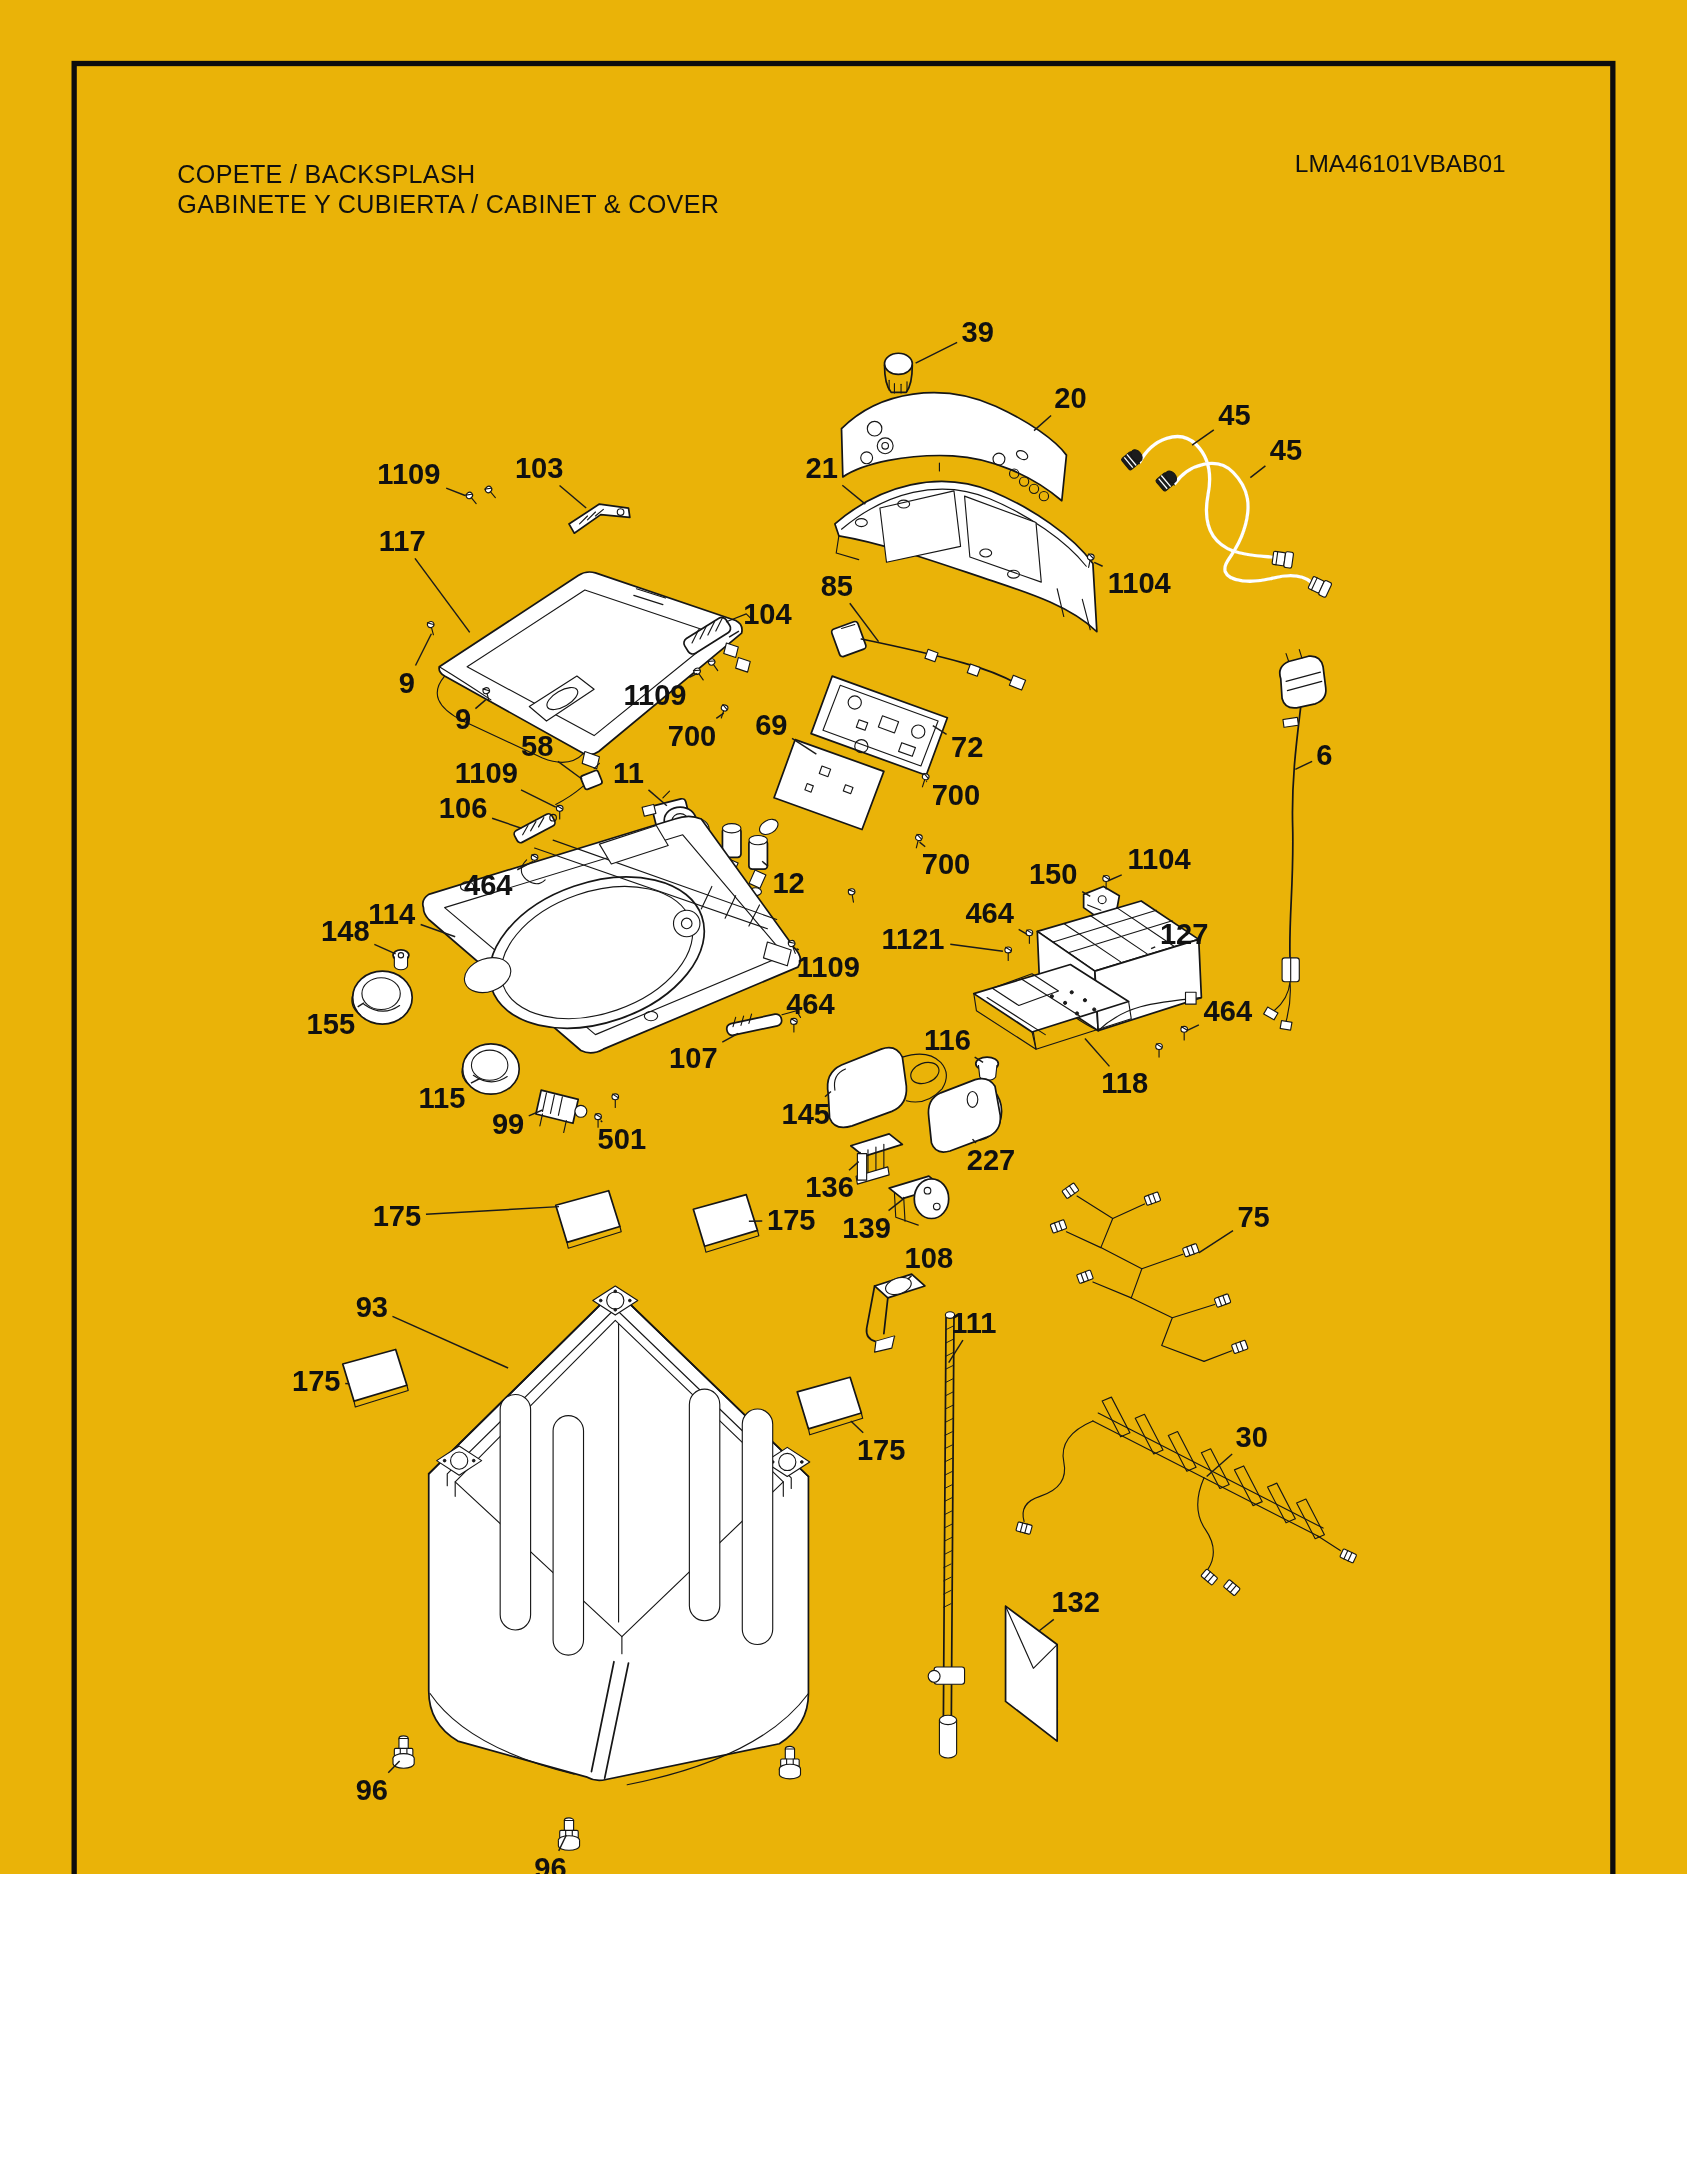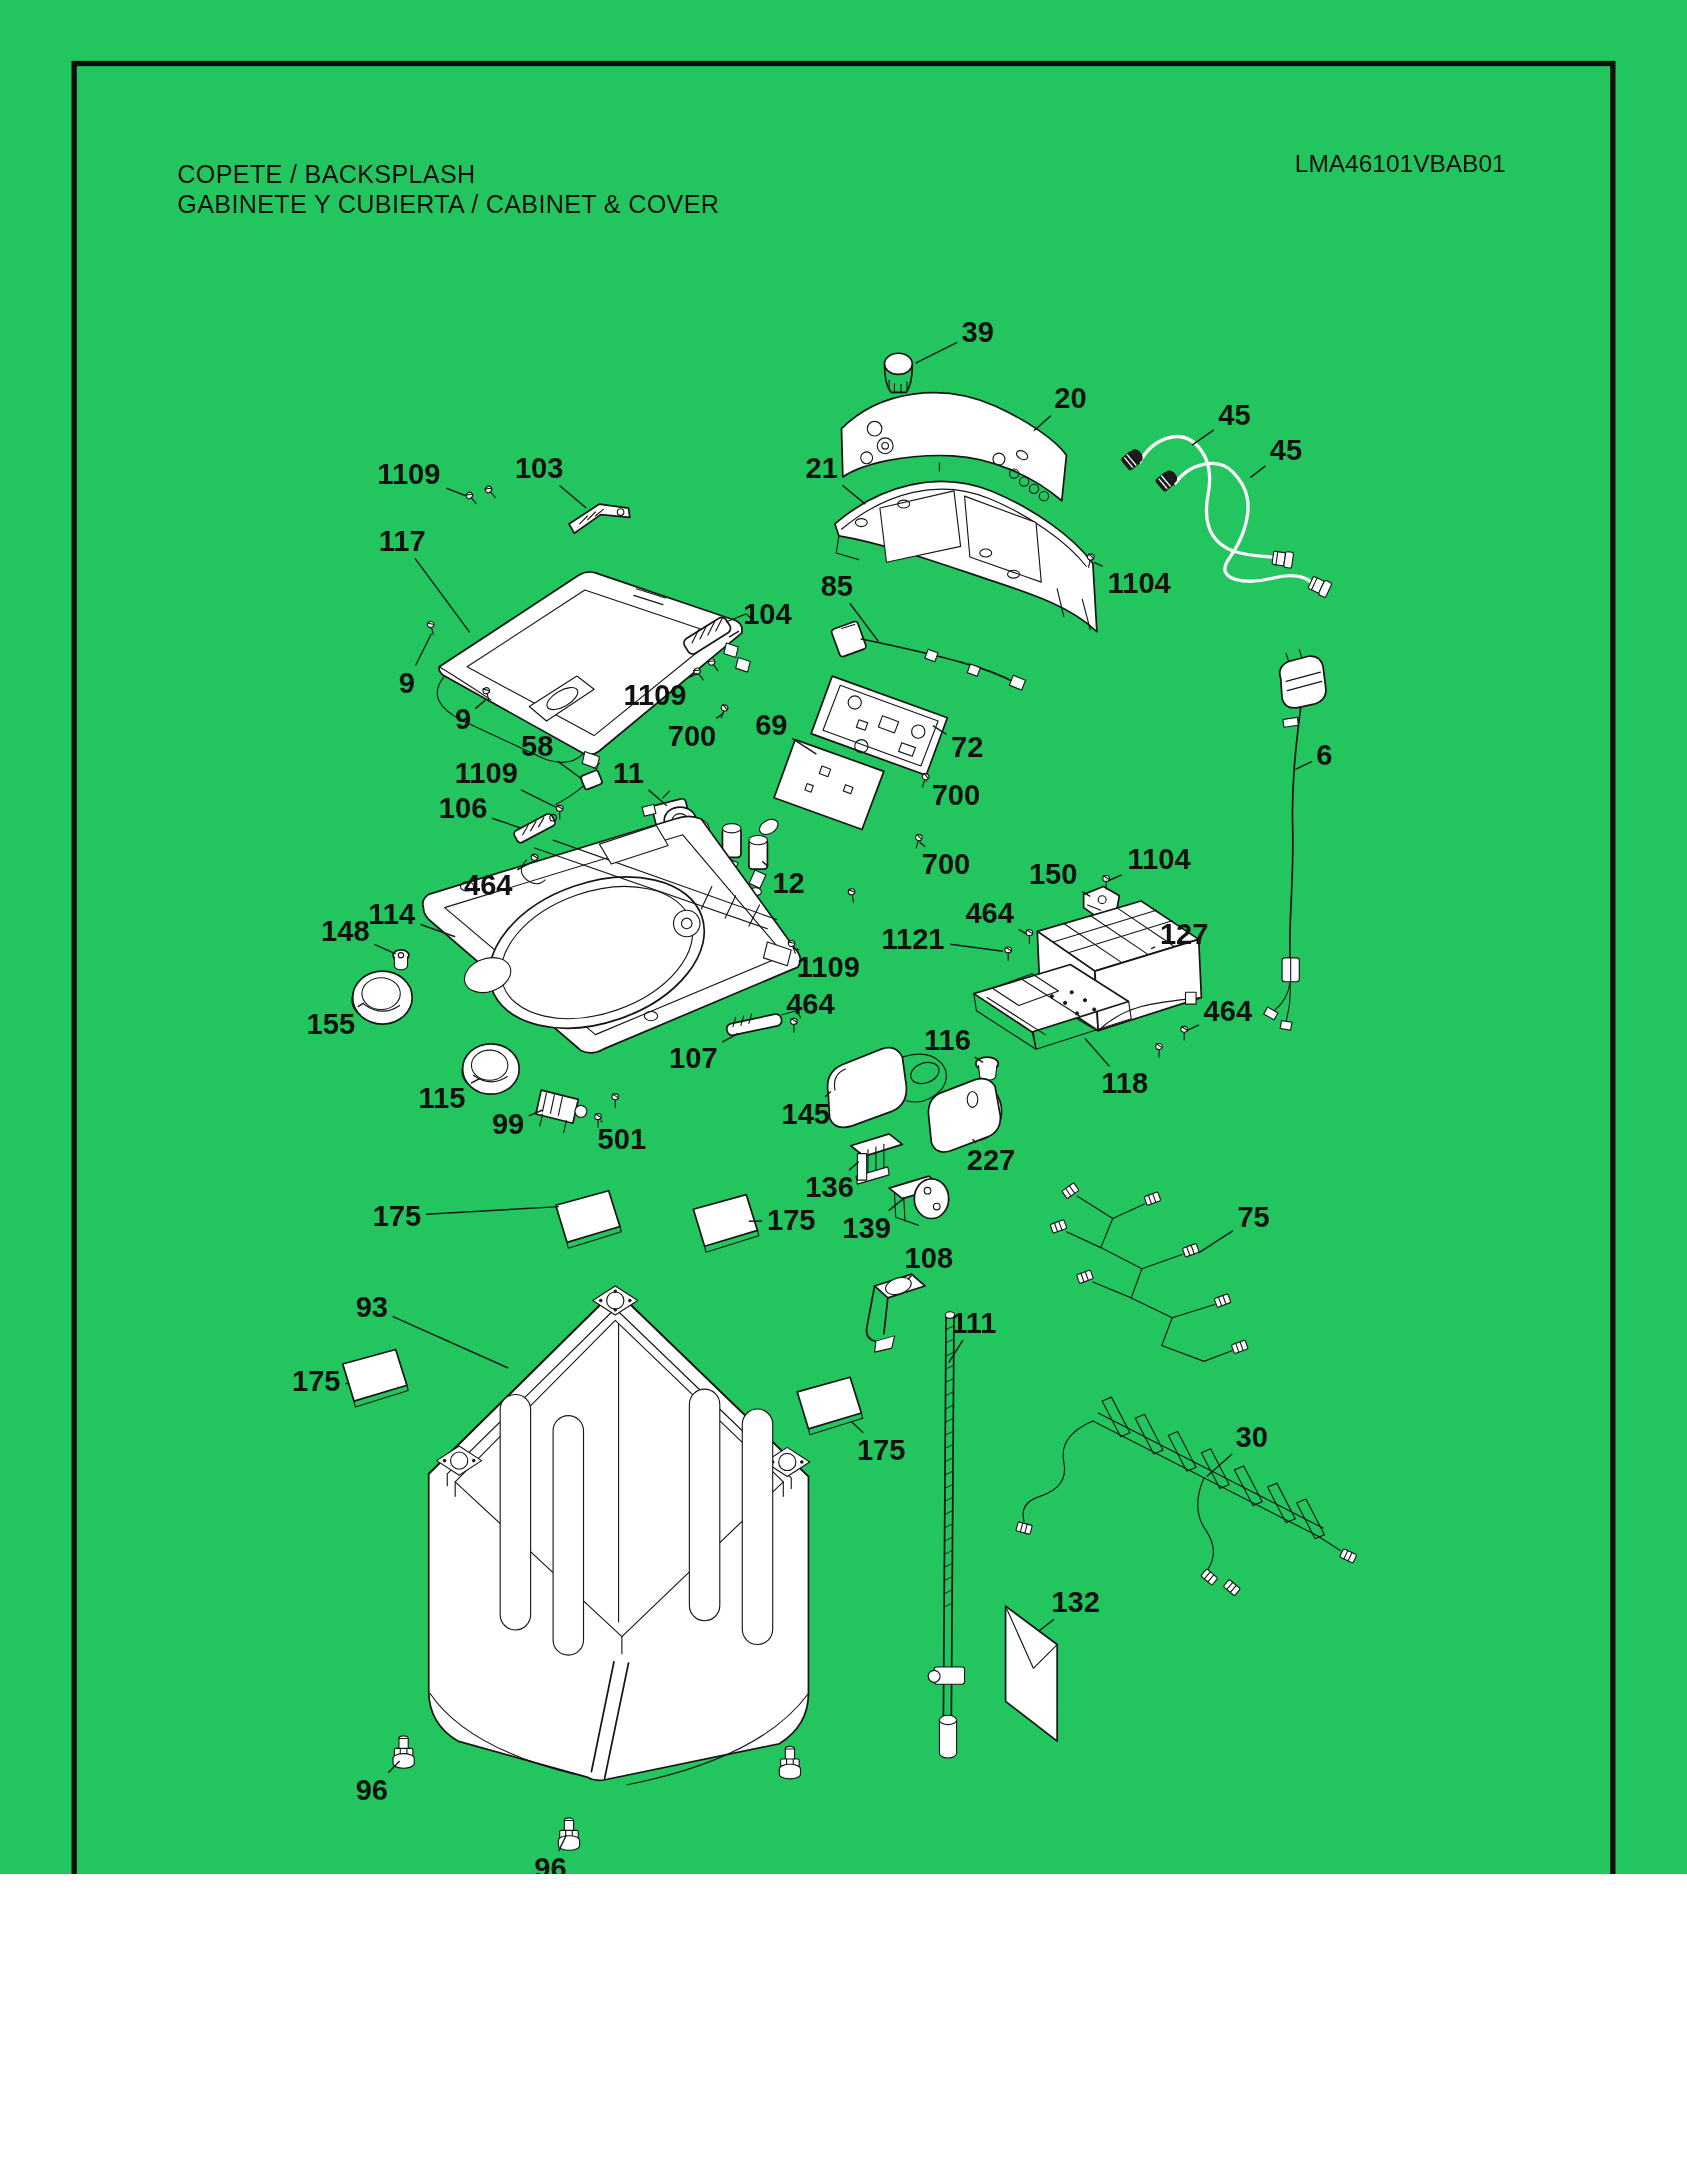--- a/index.html
+++ b/index.html
@@ -1,16 +1,16 @@
 <!DOCTYPE html>
 <html style="font-size:10.6px"><head>
 <meta charset="utf-8">
 <style>
   html,body{margin:0;padding:0;background:#ffffff;}
-  #page{position:relative;width:1687px;height:1874px;background:#22c55e;font-family:"Liberation Sans",sans-serif;}
+  #page{position:relative;width:1687px;height:1874px;background:#eab308;font-family:"Liberation Sans",sans-serif;}
   svg{position:absolute;left:0;top:0;}
   .ln{fill:none;stroke:#161616;stroke-width:2.6;stroke-linejoin:round;stroke-linecap:round;}
   .fw{fill:#ffffff;stroke:#161616;stroke-width:2.6;stroke-linejoin:round;}
   .t1{stroke-width:1.7;}
   .t3{stroke-width:3.4;}
   .dk{fill:#1c1c1c;stroke:#161616;stroke-width:1.5;}
   .callout{font-family:"Liberation Sans",sans-serif;font-size:44px;font-weight:700;fill:#111111;}
   .leader{stroke:#1b1b1b;stroke-width:2.2;fill:none;}
   .hdr{font-family:"Liberation Sans",sans-serif;font-size:38px;font-weight:400;fill:#101010;letter-spacing:0.5px;}
   .doc{font-family:"Liberation Sans",sans-serif;font-size:37px;font-weight:400;fill:#101010;}

